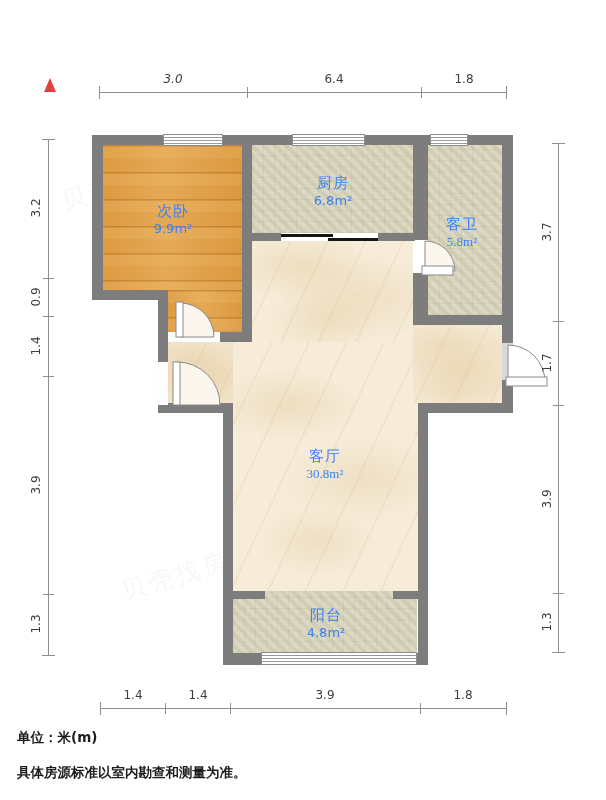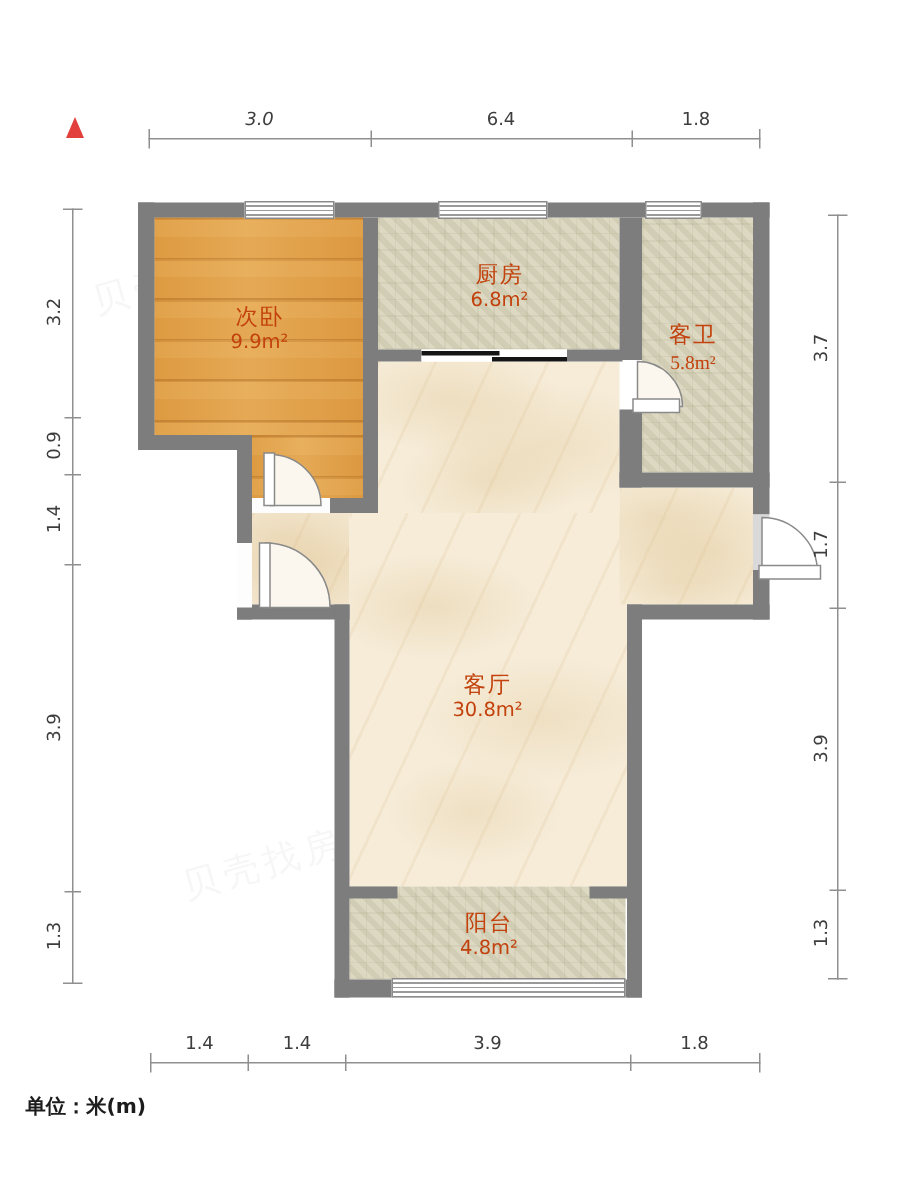--- a/index.html
+++ b/index.html
@@ -30,21 +30,21 @@
       radial-gradient(ellipse 100px 60px at 45% 80%, rgba(214,180,120,.22), rgba(0,0,0,0) 60%),
       repeating-linear-gradient(115deg, rgba(205,168,110,.12) 0 2px, rgba(0,0,0,0) 2px 34px);
   }
   .window{position:absolute;background:#ffffff;border:1px solid #8b8b8b;box-sizing:border-box;
     background-image:repeating-linear-gradient(to bottom, rgba(0,0,0,0) 0 2px, #9a9a9a 2px 3px);}
   .bar{position:absolute;background:#151515;}
   .dim-line{position:absolute;background:#8f8f8f;}
   .tick{position:absolute;background:#8f8f8f;}
   .dim-label{position:absolute;font-size:12px;color:#3d3d3d;transform:translate(-50%,-50%);white-space:nowrap;}
   .dim-label.v{transform:translate(-50%,-50%) rotate(-90deg);}
-  .room-label{position:absolute;transform:translateX(-50%);text-align:center;color:#c2410c;line-height:1.25;}
+  .room-label{position:absolute;transform:translateX(-50%);text-align:center;color:#3b82f6;line-height:1.25;}
   .room-label .name{font-size:15px;letter-spacing:1px;}
   .room-label .area{font-size:13px;}
   .north{position:absolute;width:0;height:0;border-left:6px solid transparent;
          border-right:6px solid transparent;border-bottom:14px solid #e2403c;}
   .footer-text{position:absolute;color:#1c1c1c;font-weight:bold;font-size:13.5px;white-space:nowrap;}
   .wm{position:absolute;color:#606060;opacity:.05;transform:rotate(-16deg);font-size:24px;letter-spacing:4px;}
   svg{position:absolute;left:0;top:0;}
 </style>
 </head>
 <body>
@@ -129,21 +129,21 @@
     <div class="area">9.9m²</div>
   </div>
   <div class="room-label" style="left:333px;top:174px;">
     <div class="name">厨房</div>
     <div class="area">6.8m²</div>
   </div>
   <div class="room-label" style="left:462px;top:215px;font-family:Liberation Serif, serif;">
     <div class="name">客卫</div>
     <div class="area">5.8m²</div>
   </div>
-  <div class="room-label" style="left:325px;top:447px;">
+  <div class="room-label" style="left:325px;top:447px;font-family:Liberation Serif, serif;">
     <div class="name">客厅</div>
     <div class="area">30.8m²</div>
   </div>
   <div class="room-label" style="left:326px;top:606px;">
     <div class="name">阳台</div>
     <div class="area">4.8m²</div>
   </div>
 
   <div class="dim-line" style="left:99px;top:92px;width:408px;height:1px;"></div>
   <div class="tick" style="left:99px;top:86px;width:1px;height:13px;"></div>
@@ -183,14 +183,15 @@
   <div class="tick" style="left:553px;top:321px;width:11px;height:1px;"></div>
   <div class="tick" style="left:553px;top:405px;width:11px;height:1px;"></div>
   <div class="tick" style="left:553px;top:593px;width:11px;height:1px;"></div>
   <div class="tick" style="left:552px;top:652px;width:13px;height:1px;"></div>
   <div class="dim-label v" style="left:547px;top:232px;">3.7</div>
   <div class="dim-label v" style="left:547px;top:363px;">1.7</div>
   <div class="dim-label v" style="left:547px;top:499px;">3.9</div>
   <div class="dim-label v" style="left:547px;top:622px;">1.3</div>
 
   <div class="footer-text" style="left:17px;top:729px;">单位：米(m)</div>
+  <div class="footer-text" style="left:17px;top:764px;">具体房源标准以室内勘查和测量为准。</div>
 
 </div>
 
 </body></html>

